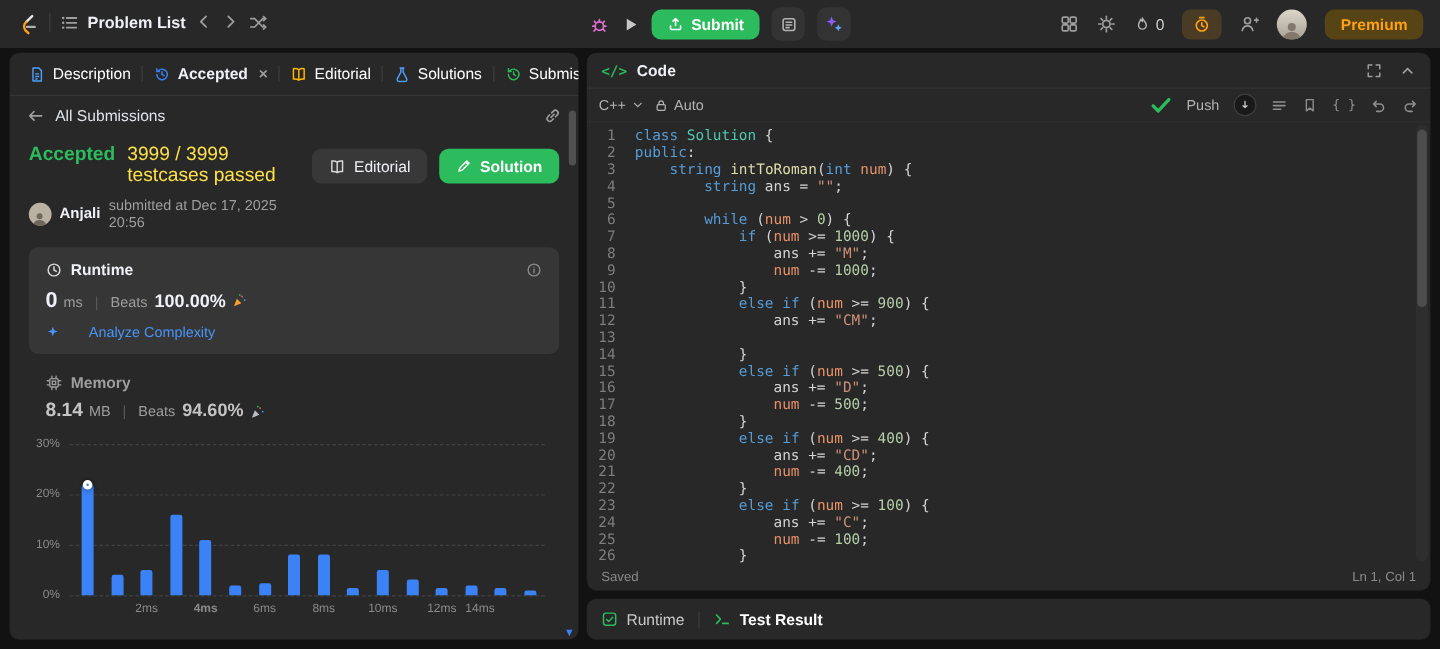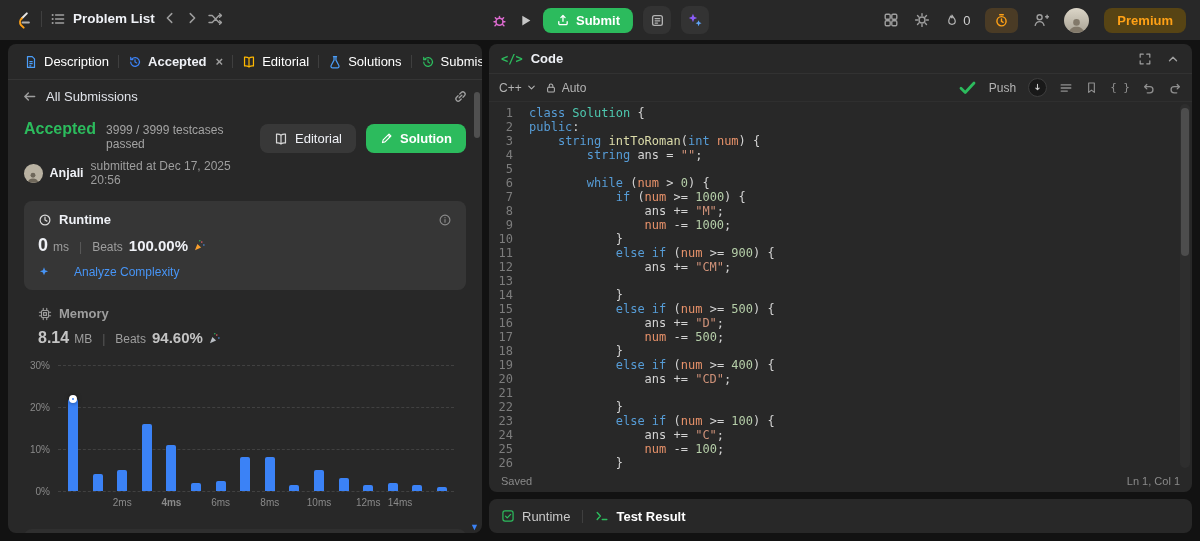--- a/index.html
+++ b/index.html
@@ -38,21 +38,21 @@
   .tab .close{color:#9e9e9e;margin-left:3px;font-size:13px}
   .tab-sep{width:1px;height:13px;background:#3f3f3f;margin:0 1px;flex:none}
 
   .subheader{height:32px;flex:none;display:flex;align-items:center;gap:9px;padding:0 14px;font-size:13px;color:#dfe2e8}
   .subheader .link{margin-left:auto;color:#9e9e9e;cursor:pointer}
 
   .content{flex:1;padding:8px 16px 6px;position:relative;overflow:hidden}
   .result-head{display:flex;justify-content:space-between;align-items:flex-start}
   .result-l1{display:flex;align-items:baseline;gap:10px}
   .status-accepted{color:#2cbb5d;font-size:16px;font-weight:700}
-  .testcases{color:#a3a3a3;font-size:12px}
+  .testcases{color:#fde047;font-size:16px}
   .result-l2{display:flex;align-items:center;gap:7px;margin-top:8px}
   .mini-avatar{width:19px;height:19px;border-radius:50%;background:#b9b2a2;overflow:hidden;display:flex;align-items:flex-end;justify-content:center}
   .user{font-size:12.5px;font-weight:600;color:#eff1f6}
   .submitted{font-size:12px;color:#9e9e9e}
   .result-btns{display:flex;gap:10px;margin-top:4px}
   .btn-dark{display:flex;align-items:center;gap:7px;background:rgba(255,255,255,.08);color:#eff1f6;font-size:13px;
     padding:7px 14px;border-radius:8px;cursor:pointer}
   .btn-green{display:flex;align-items:center;gap:7px;background:#2cbb5d;color:#fff;font-size:13px;font-weight:600;
     padding:7px 14px;border-radius:8px;cursor:pointer}
 
@@ -576,21 +576,21 @@
               <div class="code-line"><span class="ln">11</span><span class="cd"><span class="tok-p">            </span><span class="tok-k">else</span><span class="tok-p"> </span><span class="tok-k">if</span><span class="tok-p"> (</span><span class="tok-v">num</span><span class="tok-p"> &gt;= </span><span class="tok-n">900</span><span class="tok-p">) {</span></span></div>
               <div class="code-line"><span class="ln">12</span><span class="cd"><span class="tok-p">                ans += </span><span class="tok-s">"CM"</span><span class="tok-p">;</span></span></div>
               <div class="code-line"><span class="ln">13</span></div>
               <div class="code-line"><span class="ln">14</span><span class="cd"><span class="tok-p">            }</span></span></div>
               <div class="code-line"><span class="ln">15</span><span class="cd"><span class="tok-p">            </span><span class="tok-k">else</span><span class="tok-p"> </span><span class="tok-k">if</span><span class="tok-p"> (</span><span class="tok-v">num</span><span class="tok-p"> &gt;= </span><span class="tok-n">500</span><span class="tok-p">) {</span></span></div>
               <div class="code-line"><span class="ln">16</span><span class="cd"><span class="tok-p">                ans += </span><span class="tok-s">"D"</span><span class="tok-p">;</span></span></div>
               <div class="code-line"><span class="ln">17</span><span class="cd"><span class="tok-p">                </span><span class="tok-v">num</span><span class="tok-p"> -= </span><span class="tok-n">500</span><span class="tok-p">;</span></span></div>
               <div class="code-line"><span class="ln">18</span><span class="cd"><span class="tok-p">            }</span></span></div>
               <div class="code-line"><span class="ln">19</span><span class="cd"><span class="tok-p">            </span><span class="tok-k">else</span><span class="tok-p"> </span><span class="tok-k">if</span><span class="tok-p"> (</span><span class="tok-v">num</span><span class="tok-p"> &gt;= </span><span class="tok-n">400</span><span class="tok-p">) {</span></span></div>
               <div class="code-line"><span class="ln">20</span><span class="cd"><span class="tok-p">                ans += </span><span class="tok-s">"CD"</span><span class="tok-p">;</span></span></div>
-              <div class="code-line"><span class="ln">21</span></div>
+              <div class="code-line"><span class="ln">21</span><span class="cd"><span class="tok-p">                </span><span class="tok-v">num</span><span class="tok-p"> -= </span><span class="tok-n">400</span><span class="tok-p">;</span></span></div>
               <div class="code-line"><span class="ln">22</span><span class="cd"><span class="tok-p">            }</span></span></div>
               <div class="code-line"><span class="ln">23</span><span class="cd"><span class="tok-p">            </span><span class="tok-k">else</span><span class="tok-p"> </span><span class="tok-k">if</span><span class="tok-p"> (</span><span class="tok-v">num</span><span class="tok-p"> &gt;= </span><span class="tok-n">100</span><span class="tok-p">) {</span></span></div>
               <div class="code-line"><span class="ln">24</span><span class="cd"><span class="tok-p">                ans += </span><span class="tok-s">"C"</span><span class="tok-p">;</span></span></div>
               <div class="code-line"><span class="ln">25</span><span class="cd"><span class="tok-p">                </span><span class="tok-v">num</span><span class="tok-p"> -= </span><span class="tok-n">100</span><span class="tok-p">;</span></span></div>
               <div class="code-line"><span class="ln">26</span><span class="cd"><span class="tok-p">            }</span></span></div>
             </div>
           <div class="code-scrollbar">
             <div class="code-thumb"></div>
           </div>
         </div>

